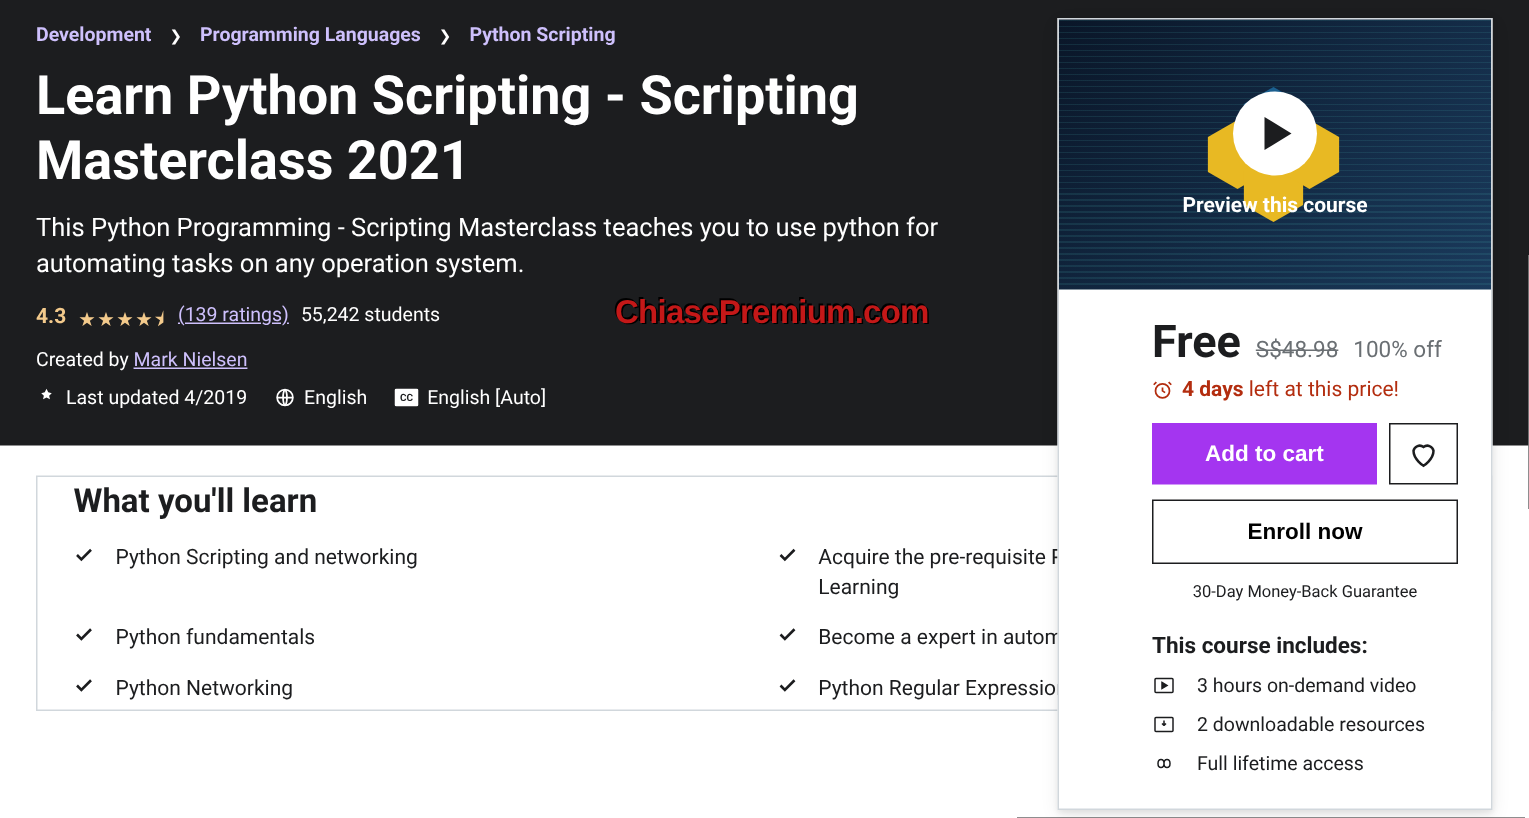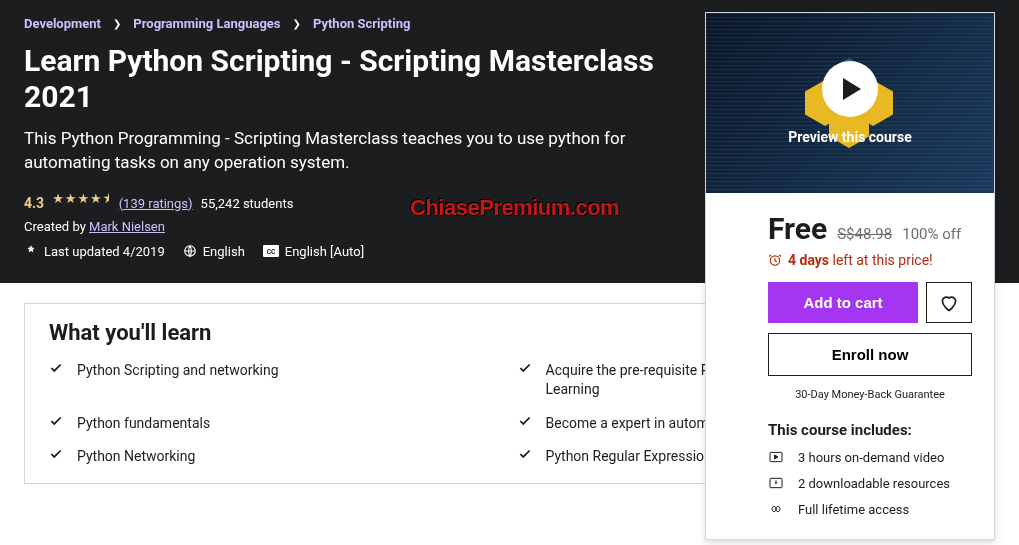--- a/index.html
+++ b/index.html
@@ -2,36 +2,36 @@
 <html><head>
 <meta charset="utf-8">
 <style>
 * { margin: 0; padding: 0; box-sizing: border-box; }
 body { font-family: -apple-system, BlinkMacSystemFont, "Segoe UI", Roboto, sans-serif; background: #fff; width: 1019px; height: 545px; overflow: hidden; }
 .hero { background: #1c1d1f; color: #fff; padding: 16px 24px 24px; position: relative; }
 .breadcrumb { display: flex; align-items: center; gap: 12px; margin-bottom: 12px; font-size: 13px; }
 .breadcrumb a { color: #cec0fc; font-weight: 700; text-decoration: none; }
 .breadcrumb .chevron { color: #fff; font-size: 10px; }
 .hero-inner { max-width: 660px; }
-.hero h1 { font-size: 30px; font-weight: 700; line-height: 1.2; margin-bottom: 12px; }
+.hero h1 { font-size: 36px; font-weight: 700; line-height: 1.2; margin-bottom: 12px; }
 .subtitle { font-size: 17px; margin-bottom: 14px; line-height: 1.4; }
-.rating-row { display: flex; align-items: flex-end; gap: 8px; font-size: 13px; margin-bottom: 8px; }
+.rating-row { display: flex; align-items: flex-start; gap: 8px; font-size: 13px; margin-bottom: 8px; }
 .rating-num { color: #f3ca8c; font-weight: 700; font-size: 14px; }
 .stars { color: #f3ca8c; letter-spacing: 1px; }
 .ratings-link { color: #cec0fc; text-decoration: underline; }
 .students { color: #fff; }
 .creator { font-size: 13px; margin-bottom: 10px; }
 .creator a { color: #cec0fc; text-decoration: underline; }
 .meta-row { display: flex; align-items: center; gap: 18px; font-size: 13px; }
 .meta-item { display: flex; align-items: center; gap: 6px; }
 .watermark { position: absolute; left: 410px; top: 195px; font-family: Arial Black, sans-serif; font-size: 22px; font-weight: 900; color: #c41818; text-shadow: 1px 1px 0 #000, -1px -1px 0 #000; letter-spacing: -0.5px; pointer-events: none; }
 
 .body-row { display: flex; }
 .left-col { flex: 1; padding: 20px 24px; }
-.learn-box { border: 1px solid #d1d7dc; padding: 16px 24px; }
+.learn-box { border: 1px solid #d1d7dc; padding: 4px 24px; }
 .learn-box h2 { font-size: 22px; font-weight: 700; margin-bottom: 16px; color: #1c1d1f; }
 .learn-grid { display: grid; grid-template-columns: 1fr 1fr; gap: 14px 16px; }
 .learn-item { display: flex; gap: 14px; font-size: 14px; color: #1c1d1f; line-height: 1.4; }
 .check { flex-shrink: 0; width: 14px; }
 
 .sidebar { position: absolute; right: 24px; top: 12px; width: 290px; background: #fff; box-shadow: 0 2px 4px rgba(0,0,0,0.08), 0 4px 12px rgba(0,0,0,0.08); border: 1px solid #d1d7dc; }
 .preview { position: relative; height: 180px; background: linear-gradient(135deg, #0a1628, #1a3a5c); display: flex; flex-direction: column; align-items: center; justify-content: center; overflow: hidden; }
 .preview-bg { position: absolute; inset: 0; display: flex; align-items: center; justify-content: center; }
 .hexes { position: absolute; width: 90px; height: 90px; }
 .hex { position: absolute; width: 40px; height: 46px; background: #e8b923; clip-path: polygon(50% 0, 100% 25%, 100% 75%, 50% 100%, 0 75%, 0 25%); }

